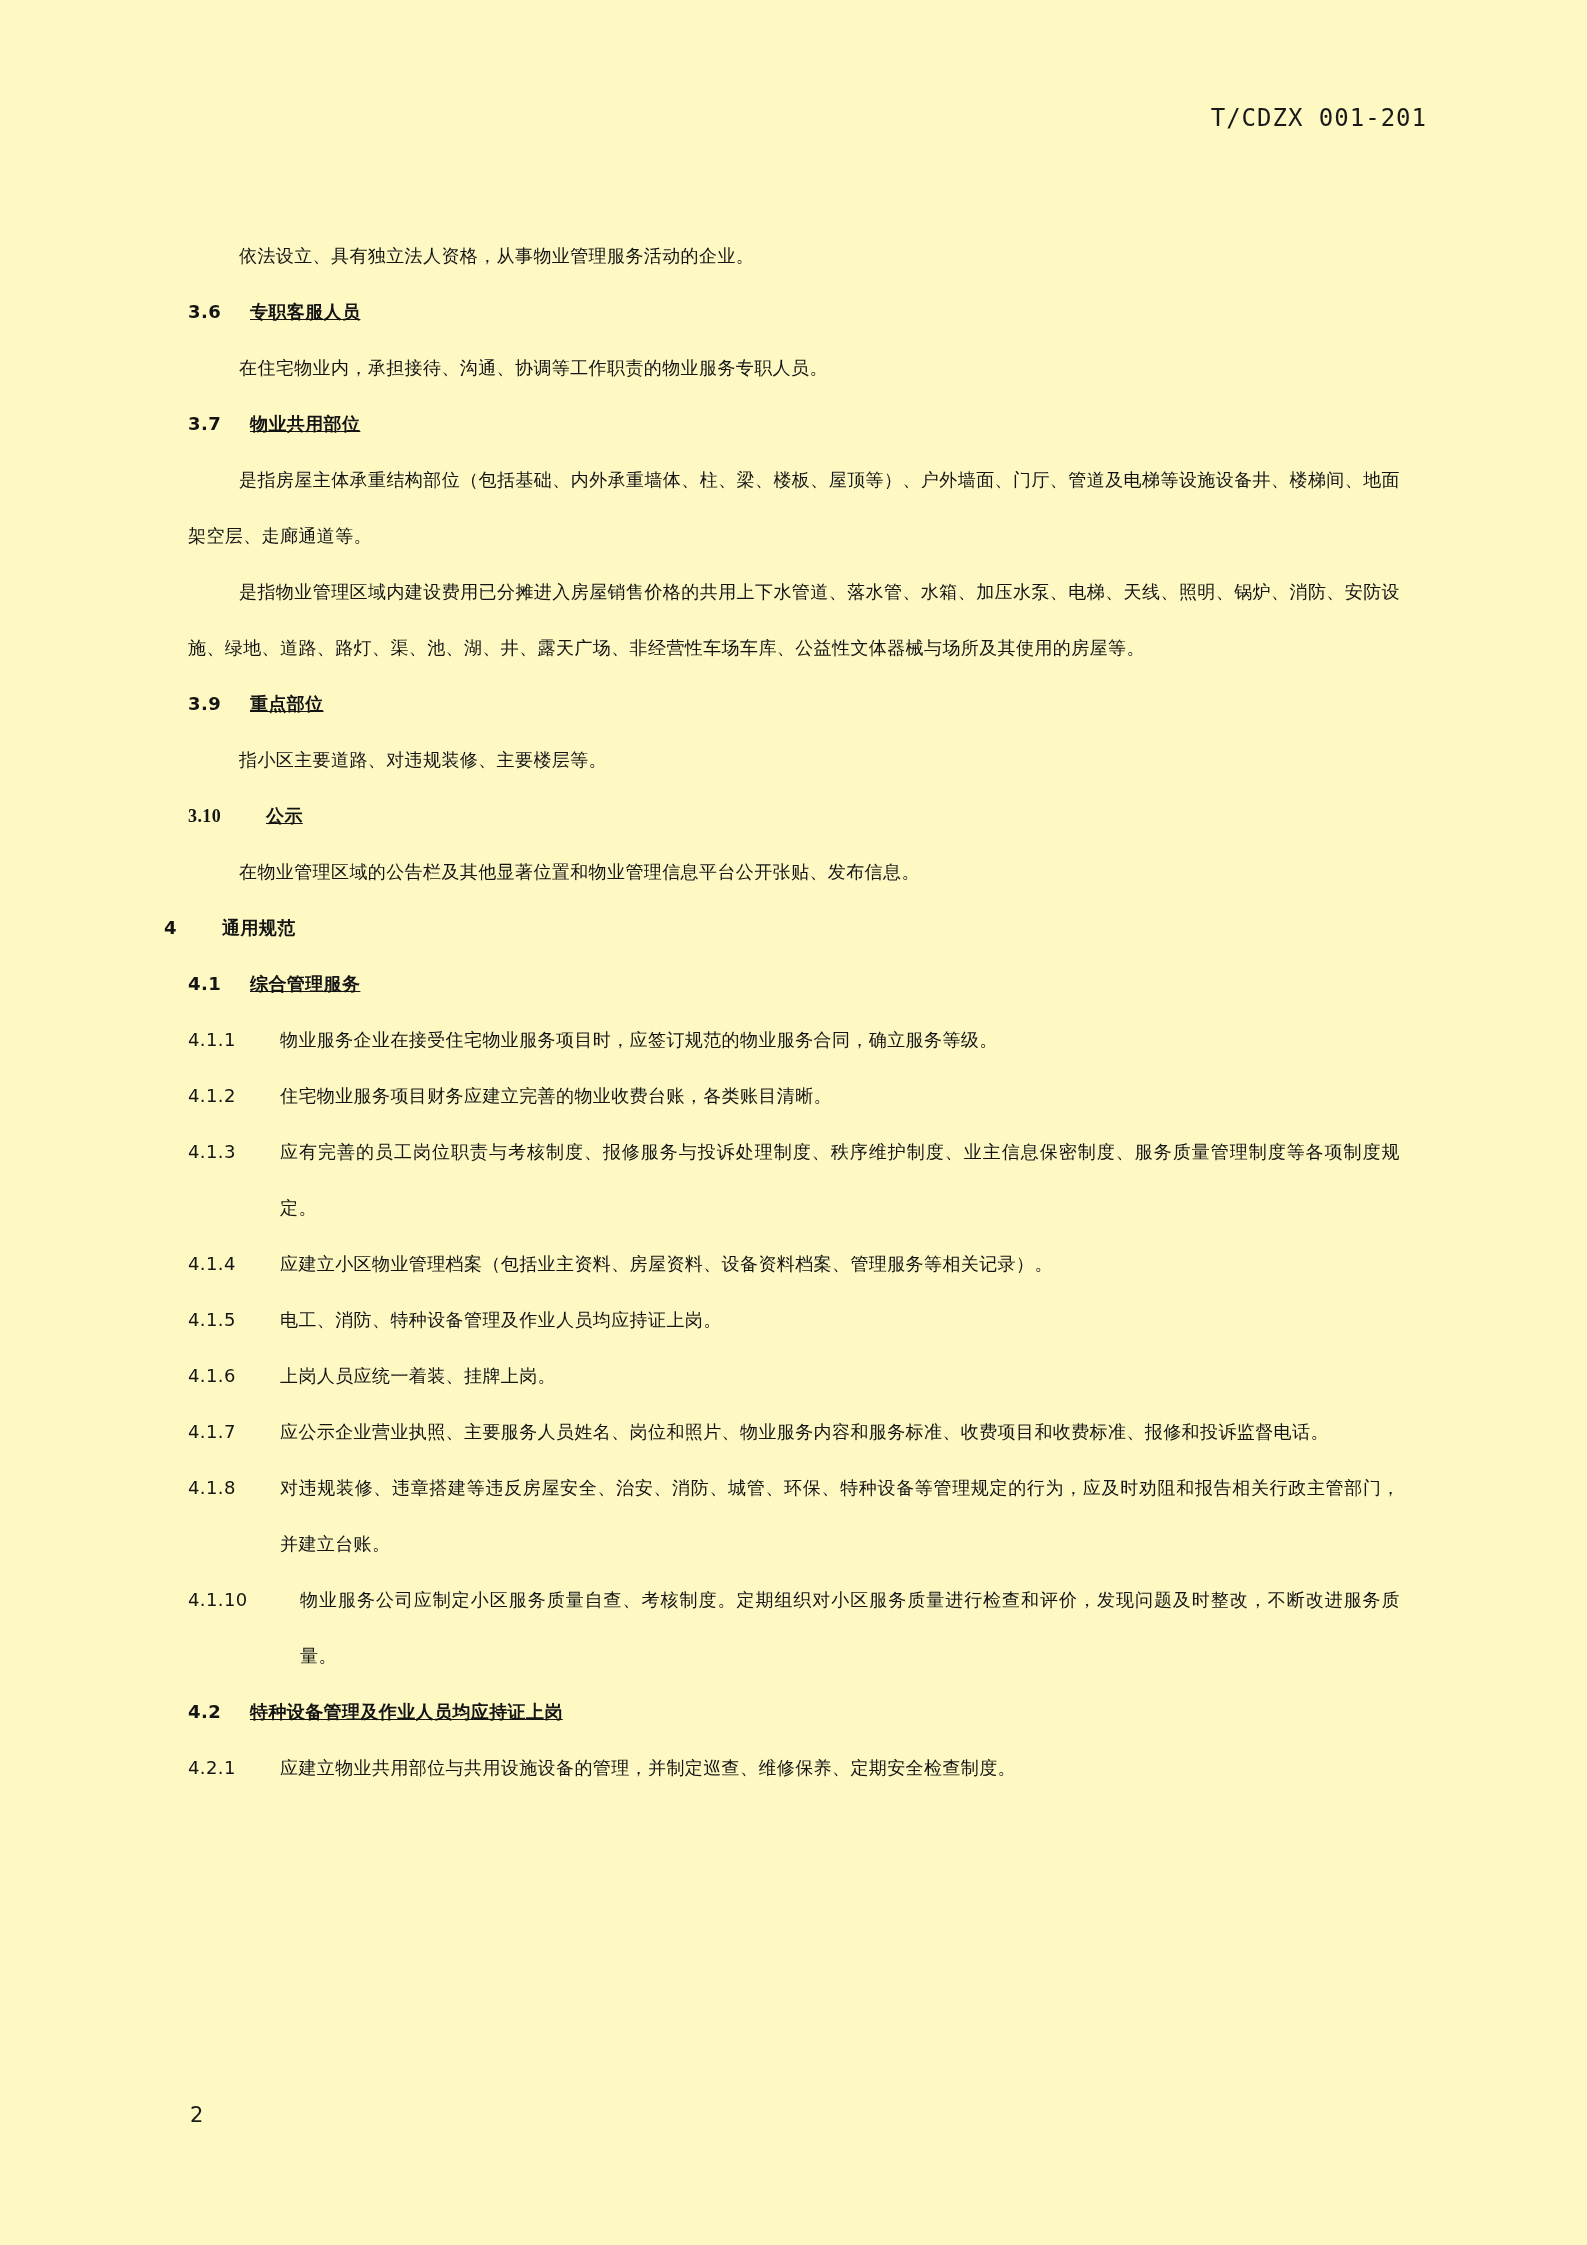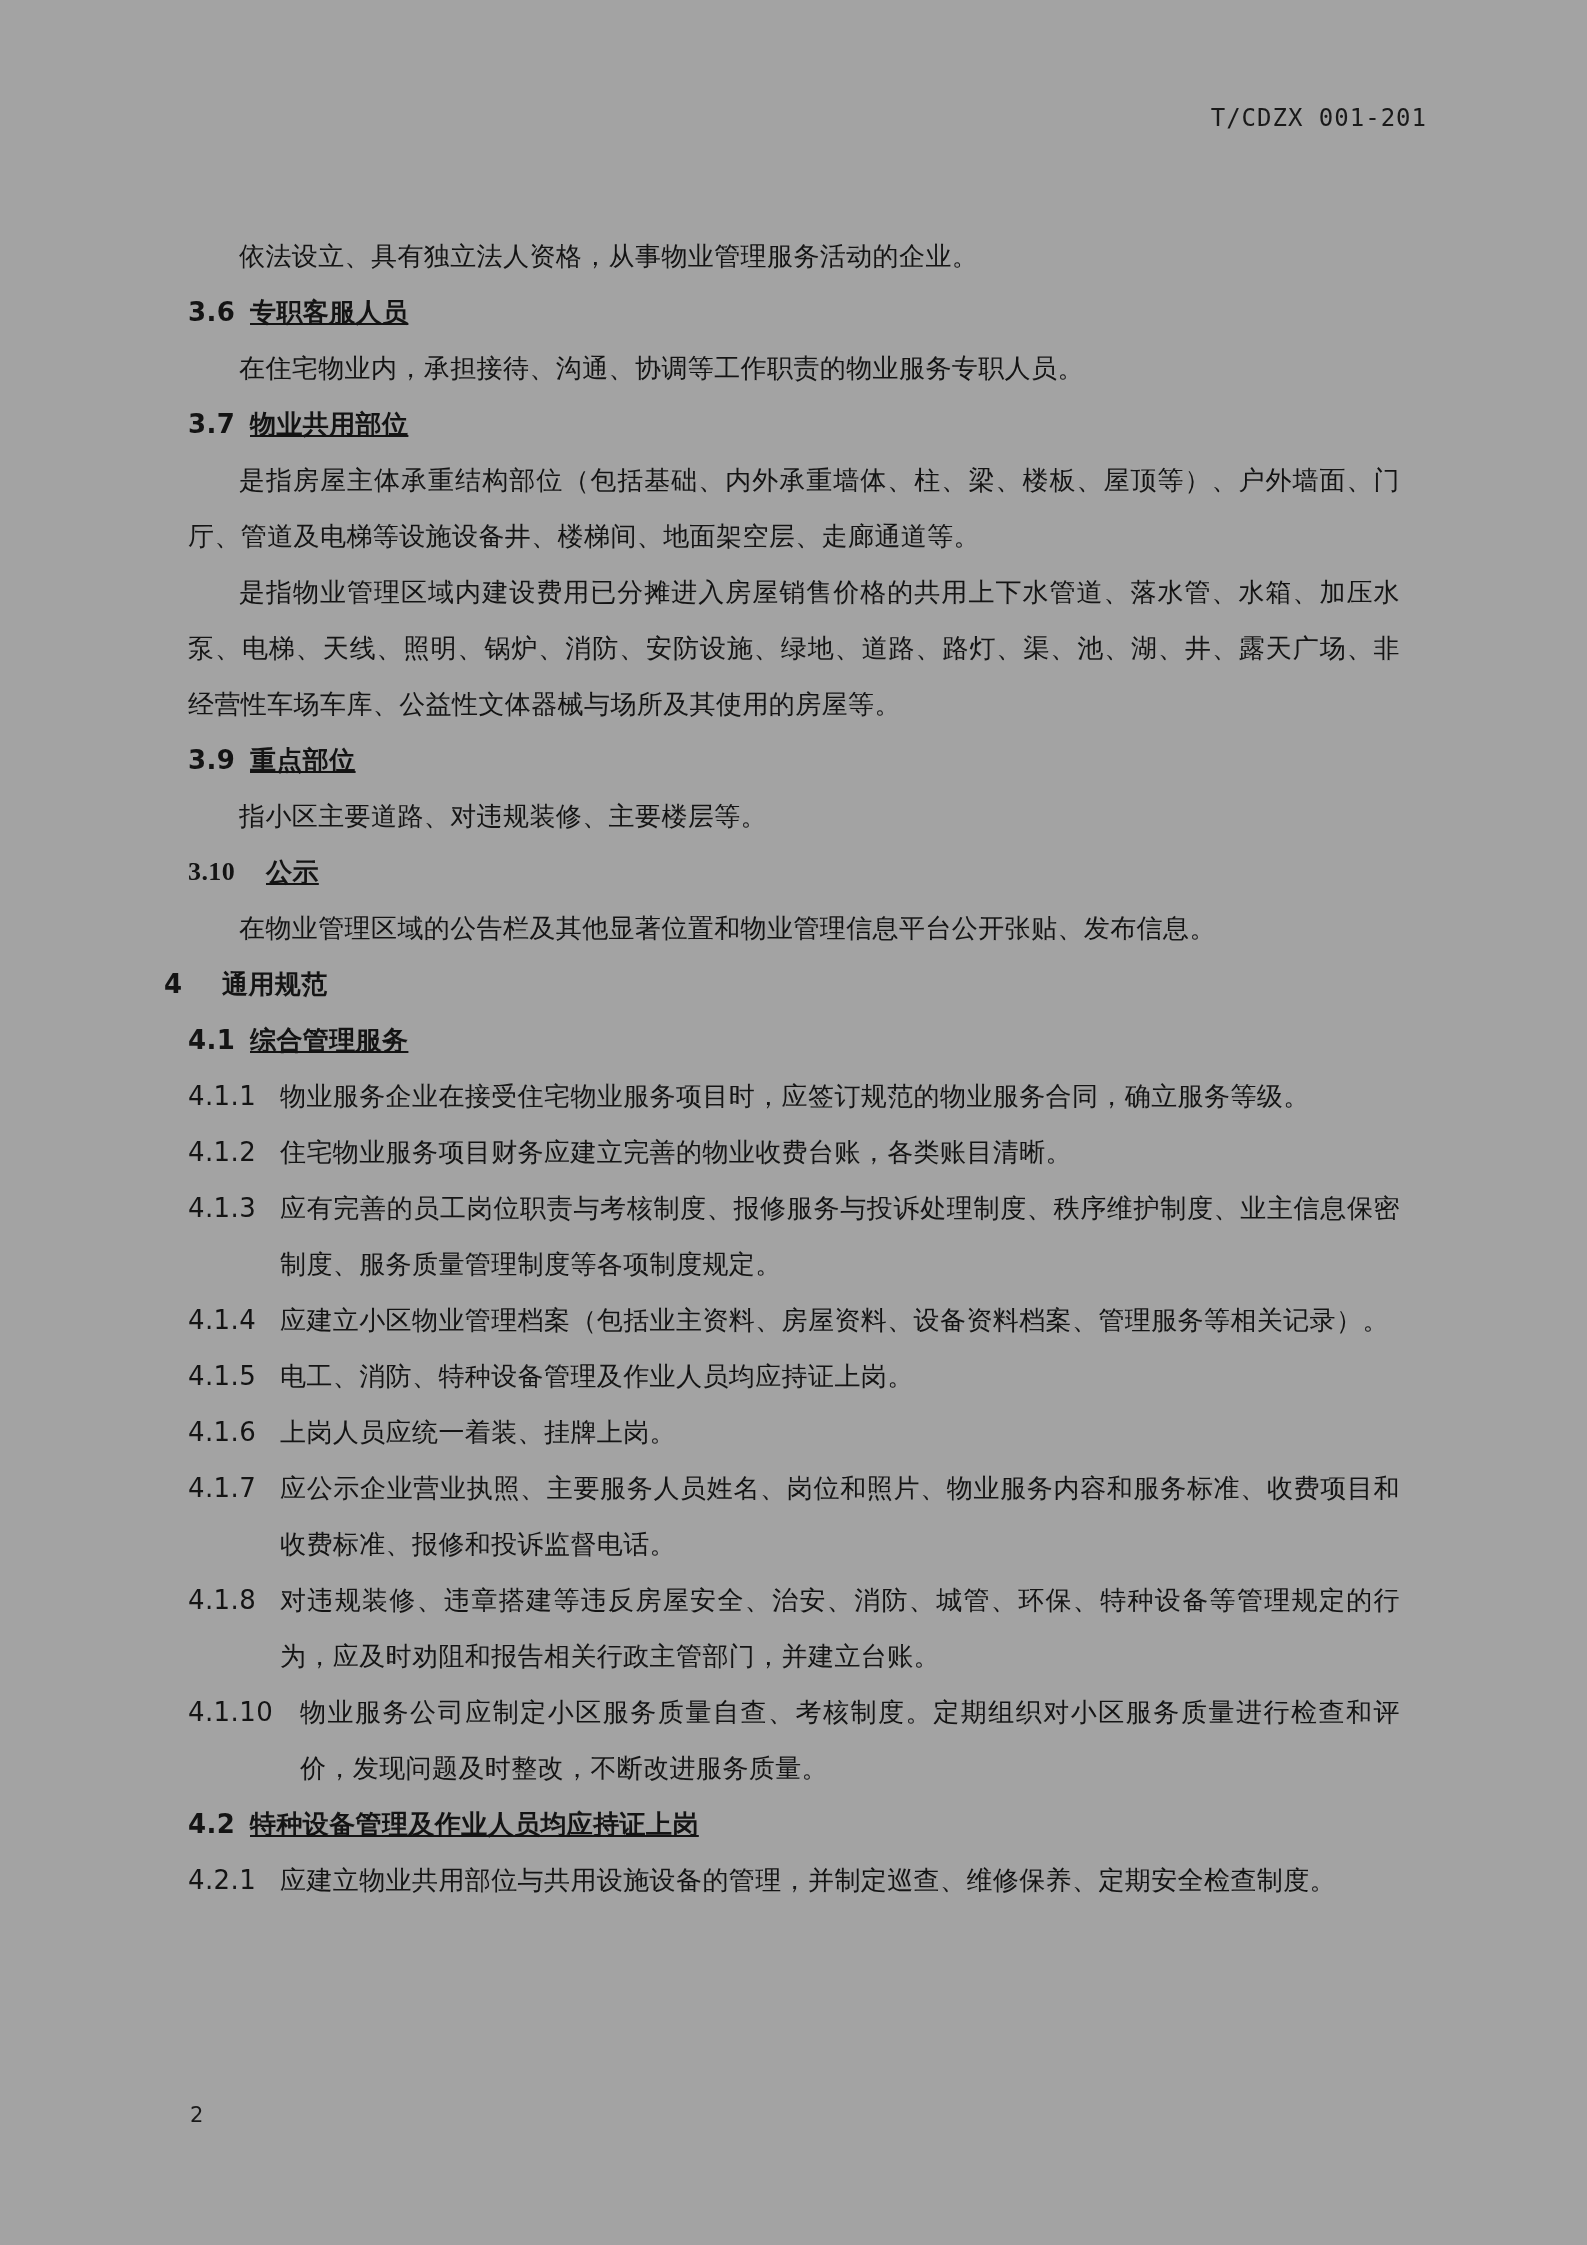--- a/index.html
+++ b/index.html
@@ -4,42 +4,42 @@
 <style>
   html, body {
     margin: 0;
     padding: 0;
     background: #ffffff;
   }
   .page {
     position: relative;
     width: 1587px;
     height: 2245px;
-    background: #a3a3a3;
+    background: #fef9c3;
     font-family: "DejaVu Sans", "Liberation Sans", sans-serif;
     color: #141414;
     overflow: hidden;
   }
   .header-code {
     position: absolute;
     top: 104px;
     right: 160px;
     font-family: "DejaVu Sans Mono", "Liberation Mono", monospace;
     font-size: 24px;
     letter-spacing: 1px;
     color: #1a1a1a;
   }
   .content {
     position: absolute;
     left: 188px;
     top: 228px;
     width: 1212px;
   }
   .line {
-    font-size: 26px;
+    font-size: 18px;
     line-height: 56px;
     letter-spacing: 0.4px;
     color: #141414;
     white-space: nowrap;
   }
   .indent {
     text-indent: 51px;
   }
   .heading {
     font-weight: bold;

